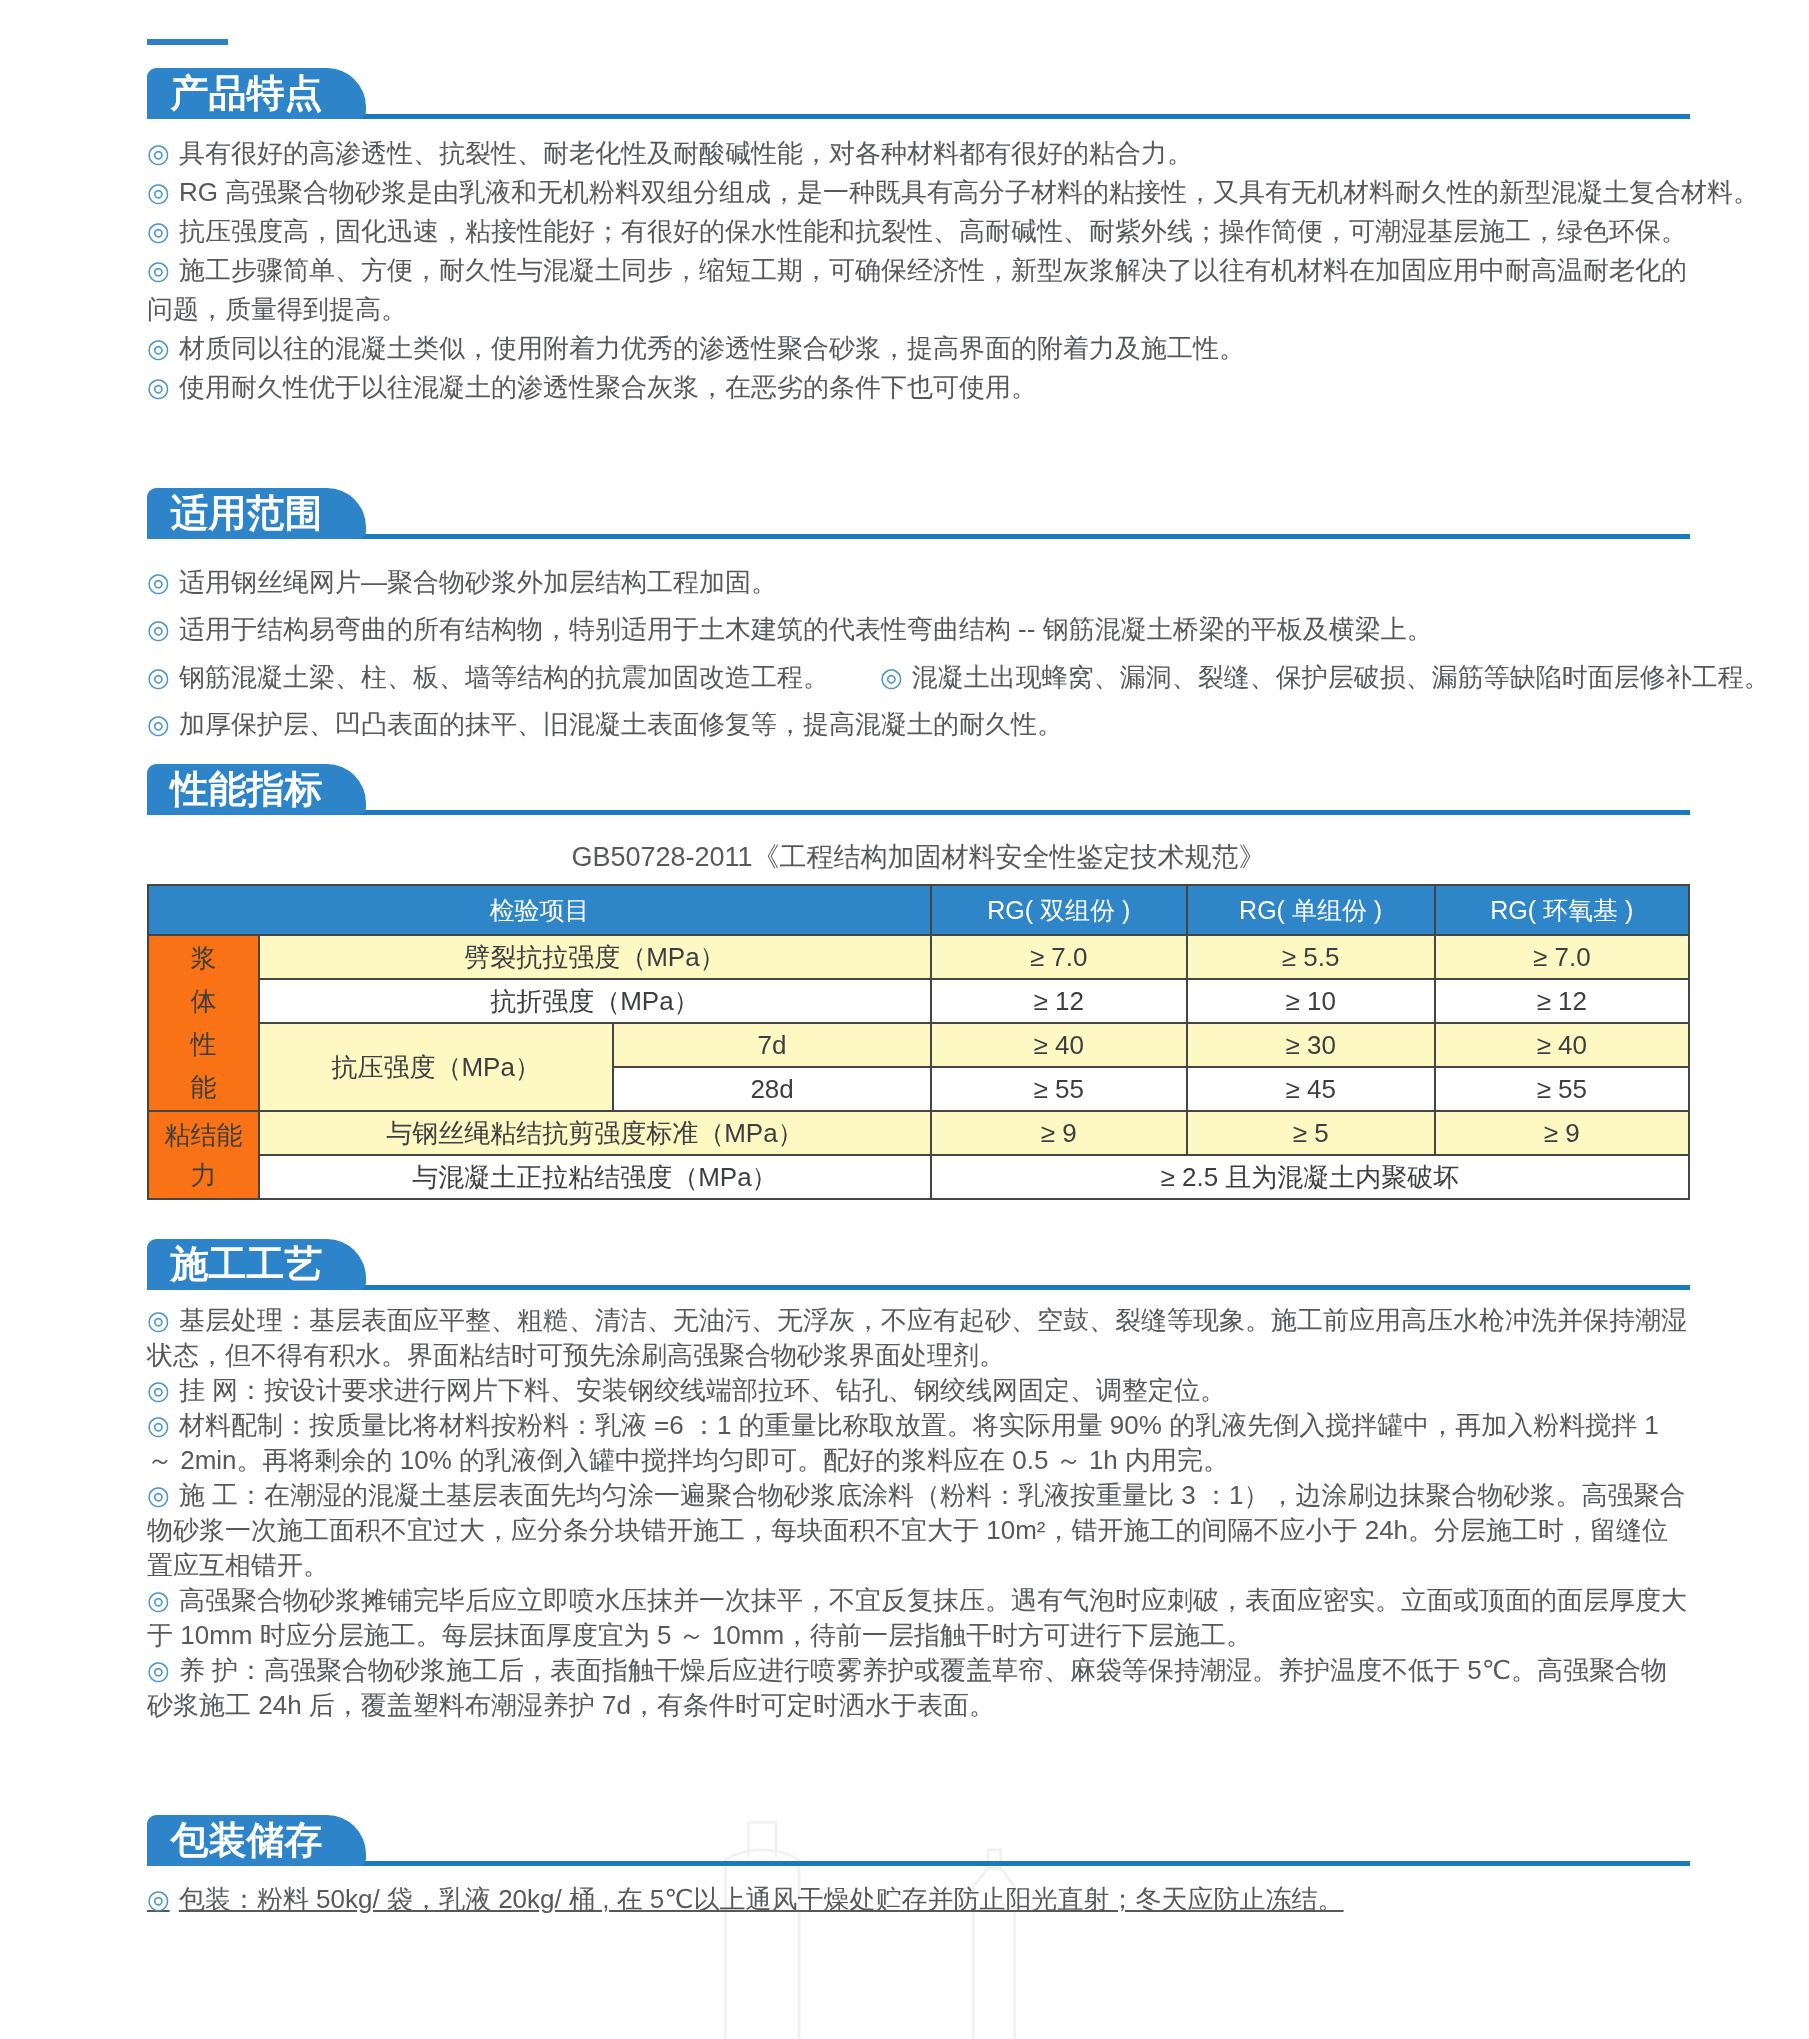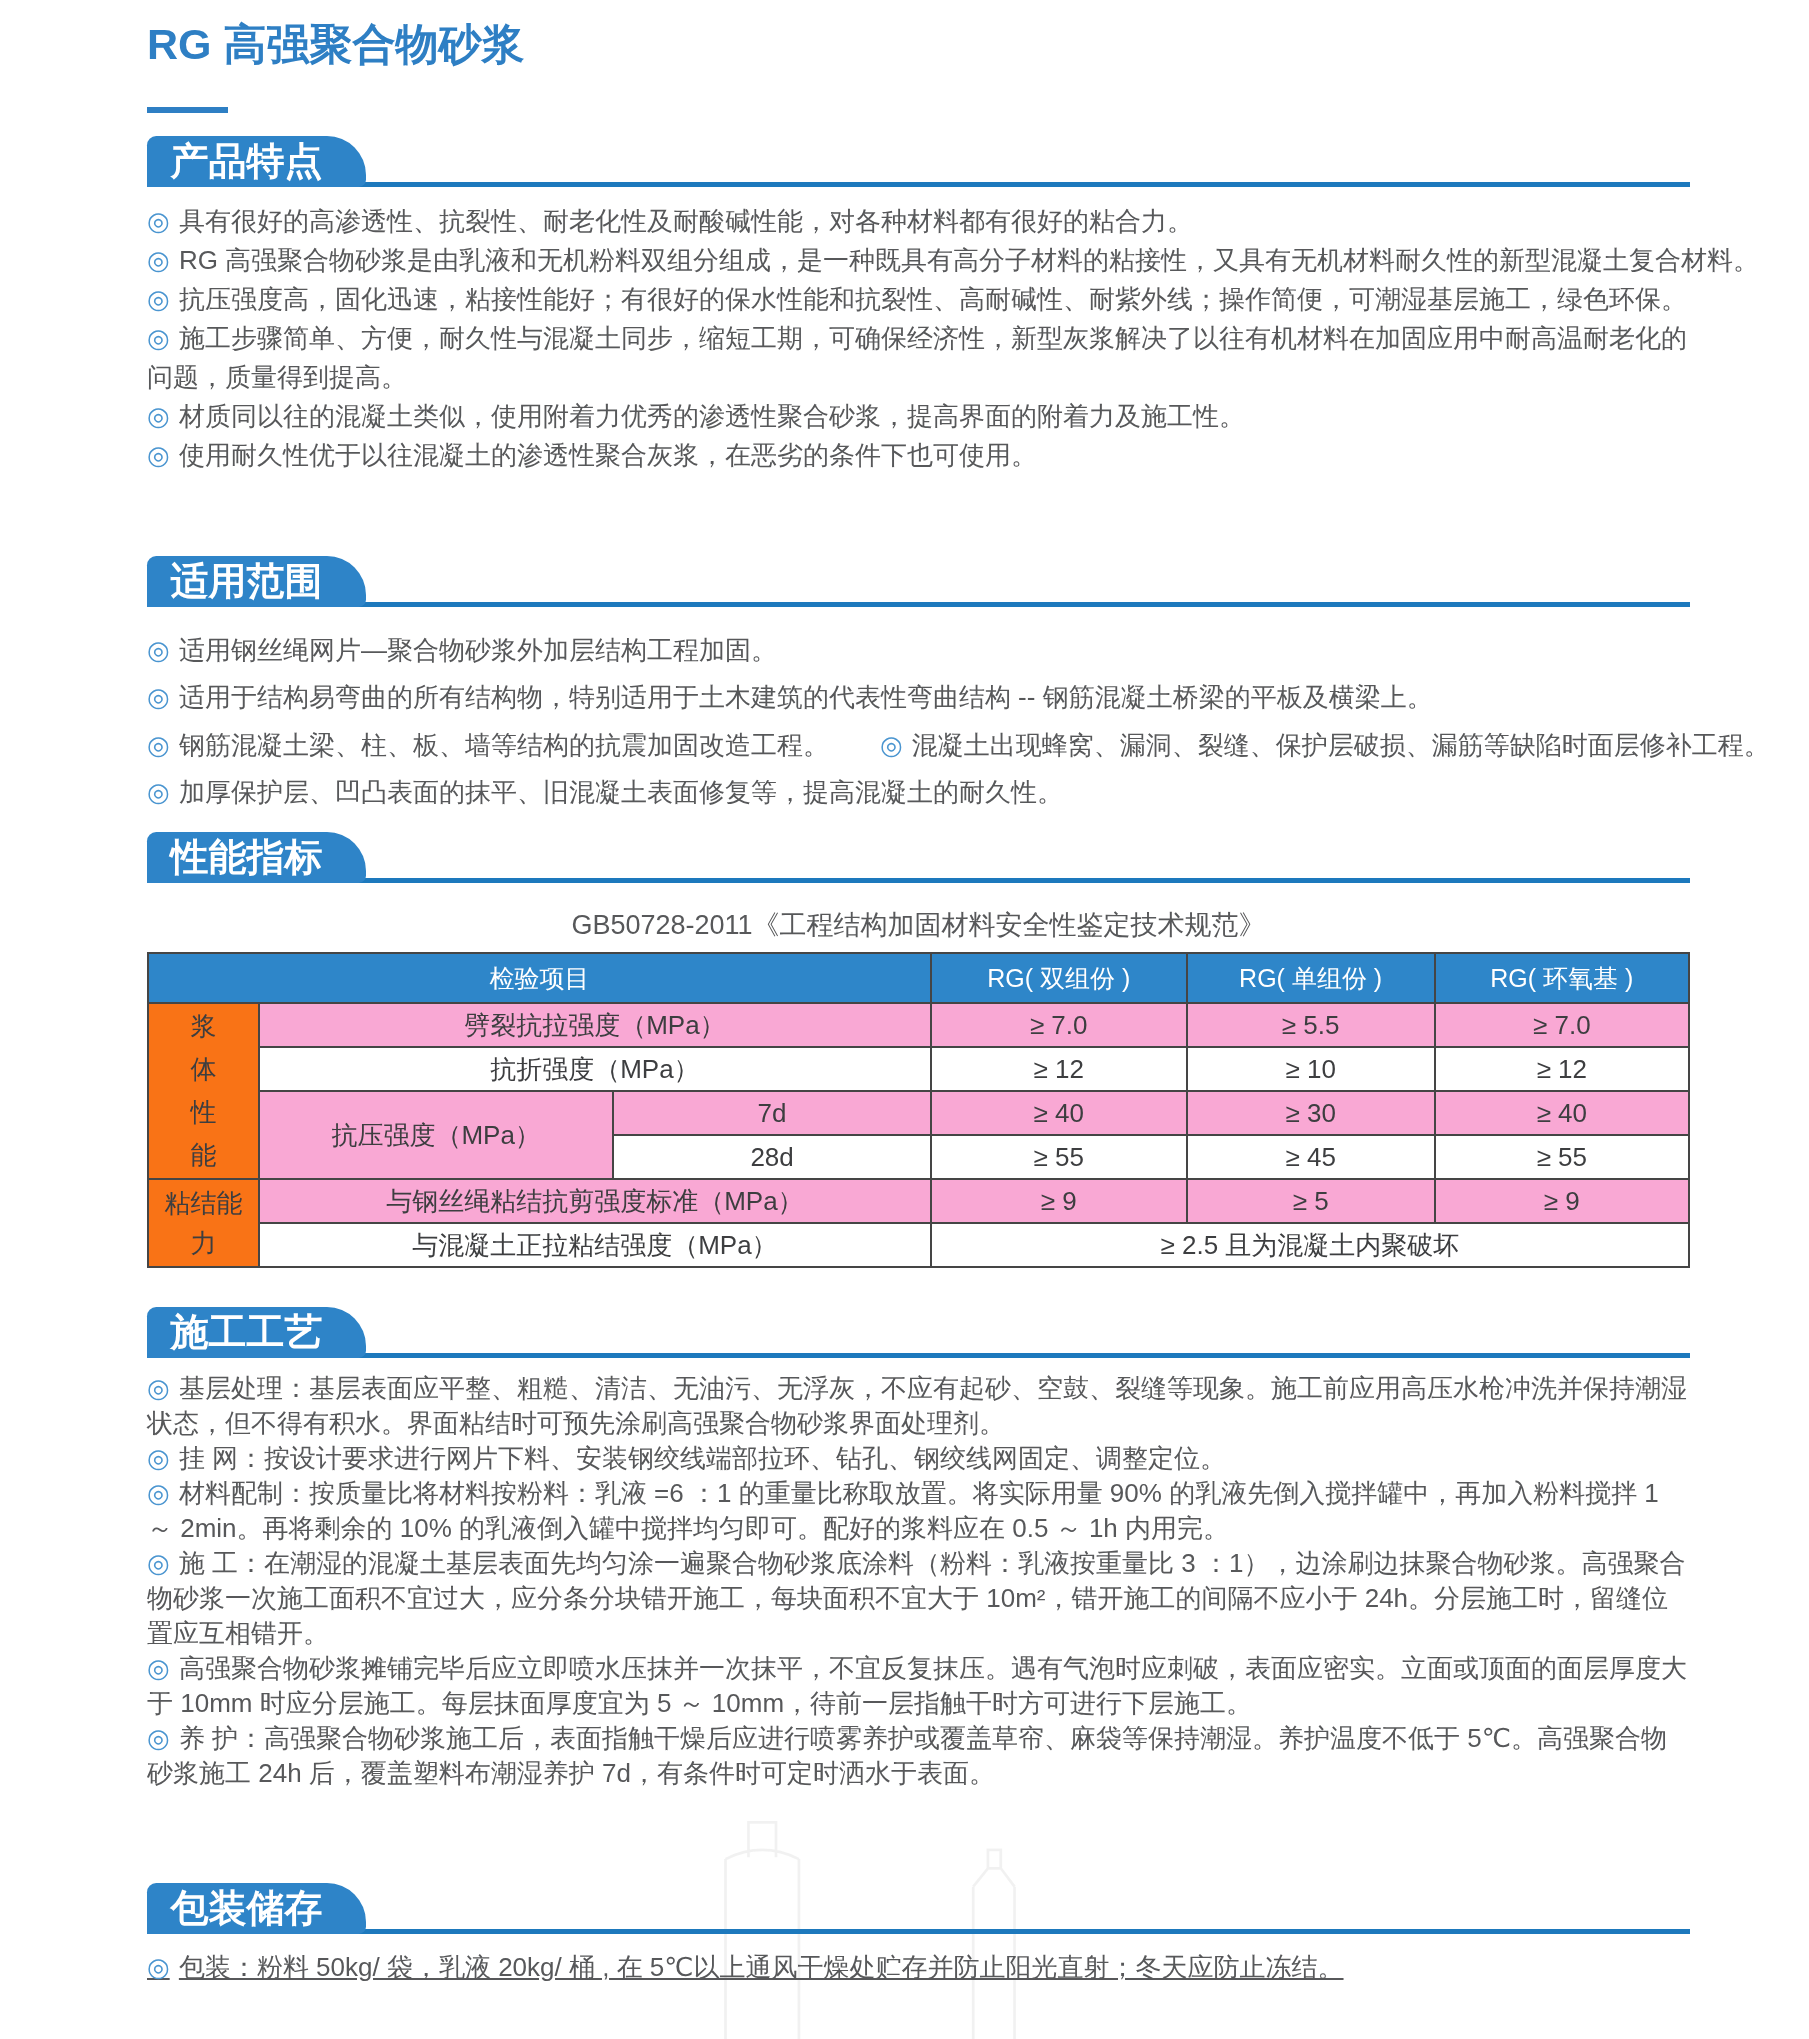--- a/index.html
+++ b/index.html
@@ -49,21 +49,21 @@
   .tbl-caption { margin-top: 24px; text-align: center; font-size: 27px; color: #57585a; }
   .perf-table {
     width: 100%; margin-top: 9.2px; border-collapse: collapse; table-layout: fixed;
     font-size: 26px; color: #3d3e40;
   }
   .perf-table td {
     border: 2.8px solid #454545; text-align: center; vertical-align: middle;
     padding: 0 3.7px; height: 44px;
   }
   .perf-table tr.hd td { background: #2e86c9; color: #ffffff; height: 50px; font-size: 25px; }
-  .gy { background: #f9a8d4; }
+  .gy { background: #fef9c3; }
   .grp { background: #f97316; }
   .inner1 { width: 1.15em; margin: 0 auto; word-break: break-all; line-height: 43px; }
   .inner2 { width: 3.3em; margin: 0 auto; word-break: break-all; line-height: 40px; }
 
   
   .wm { position: absolute; left: 698px; top: 1804px; z-index: 0; opacity: 0.55; }
 </style>
 </head>
 <body>
 
@@ -71,21 +71,20 @@
   <svg width="367" height="235" viewBox="0 0 400 256" fill="none" xmlns="http://www.w3.org/2000/svg">
     <g stroke="#e7e7e7" stroke-width="3" fill="none">
       <path d="M30 60 L30 256 M110 60 L110 256 M30 60 Q70 40 110 60 M55 58 L55 20 L85 20 L85 58"></path>
       <path d="M300 90 L300 256 M345 90 L345 256 M300 90 L316 70 L330 70 L345 90 M316 70 L316 50 L330 50 L330 70"></path>
     </g>
   </svg>
 </div>
 
 <div class="content">
 
-  <h1 class="page-title">RG 高强聚合物砂浆</h1>
   <div class="title-underline"></div>
 
   <div class="sec sec-features">
     <div class="badge">产品特点</div>
   </div>
   <div class="list features-list">
     <p class="li nowrap"><span class="dot">◎</span><span>具有很好的高渗透性、抗裂性、耐老化性及耐酸碱性能，对各种材料都有很好的粘合力。</span></p>
     <p class="li nowrap"><span class="dot">◎</span><span>RG 高强聚合物砂浆是由乳液和无机粉料双组分组成，是一种既具有高分子材料的粘接性，又具有无机材料耐久性的新型混凝土复合材料。</span></p>
     <p class="li nowrap"><span class="dot">◎</span><span>抗压强度高，固化迅速，粘接性能好；有很好的保水性能和抗裂性、高耐碱性、耐紫外线；操作简便，可潮湿基层施工，绿色环保。</span></p>
     <p class="li"><span class="dot">◎</span><span>施工步骤简单、方便，耐久性与混凝土同步，缩短工期，可确保经济性，新型灰浆解决了以往有机材料在加固应用中耐高温耐老化的问题，质量得到提高。</span></p>

